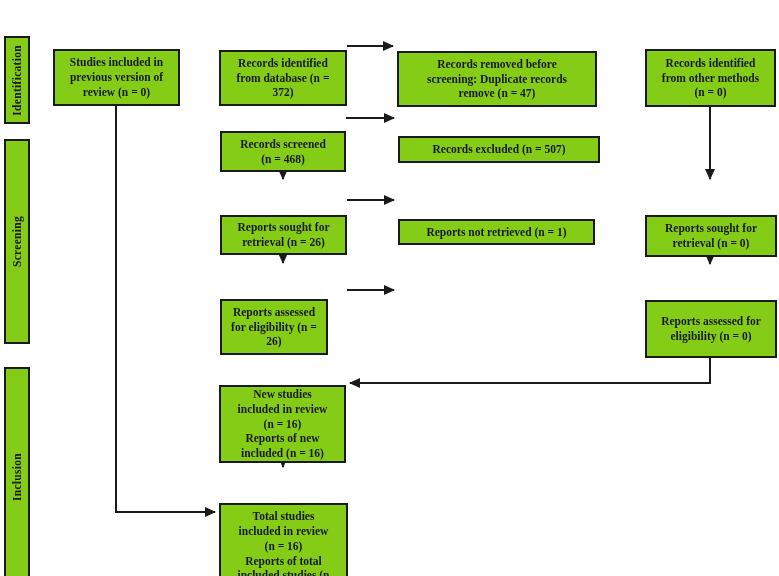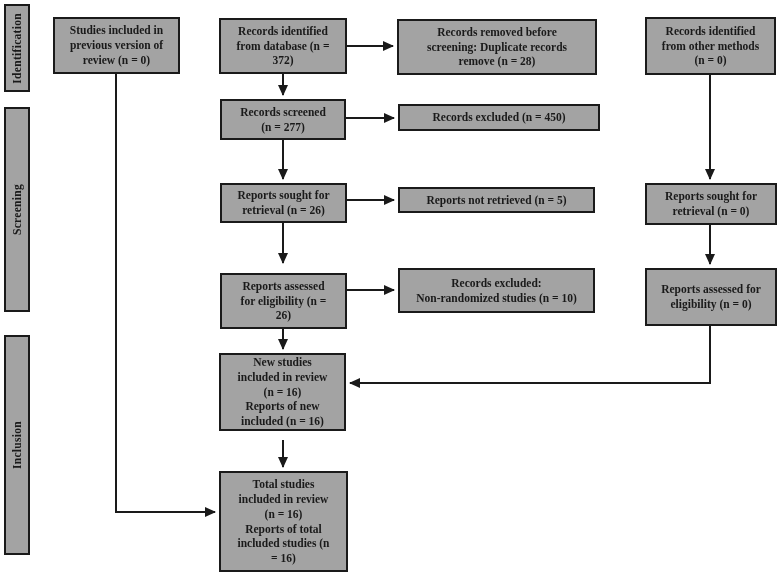--- a/index.html
+++ b/index.html
@@ -21,29 +21,30 @@
     position: absolute;
     left: 0;
     top: 0;
     width: 779px;
     height: 576px;
   }
   .box {
     position: absolute;
     box-sizing: border-box;
     border: 2px solid #1a1a1a;
-    background: #a3a3a3;
+    background: #84cc16;
     display: flex;
     align-items: center;
     justify-content: center;
     text-align: center;
     font-size: 11.5px;
     line-height: 1.28;
     white-space: pre-line;
     padding: 2px 3px;
+    margin-top: 32px;
   }
   .stage span {
     writing-mode: vertical-rl;
     transform: rotate(180deg);
     font-size: 11.5px;
     letter-spacing: 0.3px;
   }
 </style>
 </head>
 <body>
@@ -86,40 +87,38 @@
   </div>
 
   <div class="box" style="left:53px; top:17px; width:127px; height:57px">Studies included in
 previous version of
 review (n = 0)</div>
   <div class="box" style="left:219px; top:18px; width:128px; height:56px">Records identified
 from database (n =
 372)</div>
   <div class="box" style="left:397px; top:19px; width:200px; height:56px">Records removed before
 screening: Duplicate records
-remove (n = 28)</div>
+remove (n = 47)</div>
   <div class="box" style="left:645px; top:17px; width:131px; height:58px">Records identified
 from other methods
 (n = 0)</div>
 
   <div class="box" style="left:220px; top:99px; width:126px; height:41px">Records screened
-(n = 277)</div>
-  <div class="box" style="left:398px; top:104px; width:202px; height:27px">Records excluded (n = 450)</div>
+(n = 468)</div>
+  <div class="box" style="left:398px; top:104px; width:202px; height:27px">Records excluded (n = 507)</div>
 
   <div class="box" style="left:220px; top:183px; width:127px; height:40px">Reports sought for
 retrieval (n = 26)</div>
-  <div class="box" style="left:398px; top:187px; width:197px; height:26px">Reports not retrieved (n = 5)</div>
+  <div class="box" style="left:398px; top:187px; width:197px; height:26px">Reports not retrieved (n = 1)</div>
   <div class="box" style="left:645px; top:183px; width:132px; height:42px">Reports sought for
 retrieval (n = 0)</div>
 
-  <div class="box" style="left:220px; top:273px; width:127px; height:56px">Reports assessed
+  <div class="box" style="left:220px; top:267px; width:108px; height:56px">Reports assessed
 for eligibility (n =
 26)</div>
-  <div class="box" style="left:398px; top:268px; width:197px; height:45px">Records excluded:
-Non-randomized studies (n = 10)</div>
   <div class="box" style="left:645px; top:268px; width:132px; height:58px">Reports assessed for
 eligibility (n = 0)</div>
 
   <div class="box" style="left:219px; top:353px; width:127px; height:78px">New studies
 included in review
 (n = 16)
 Reports of new
 included (n = 16)</div>
   <div class="box" style="left:219px; top:471px; width:129px; height:101px">Total studies
 included in review

